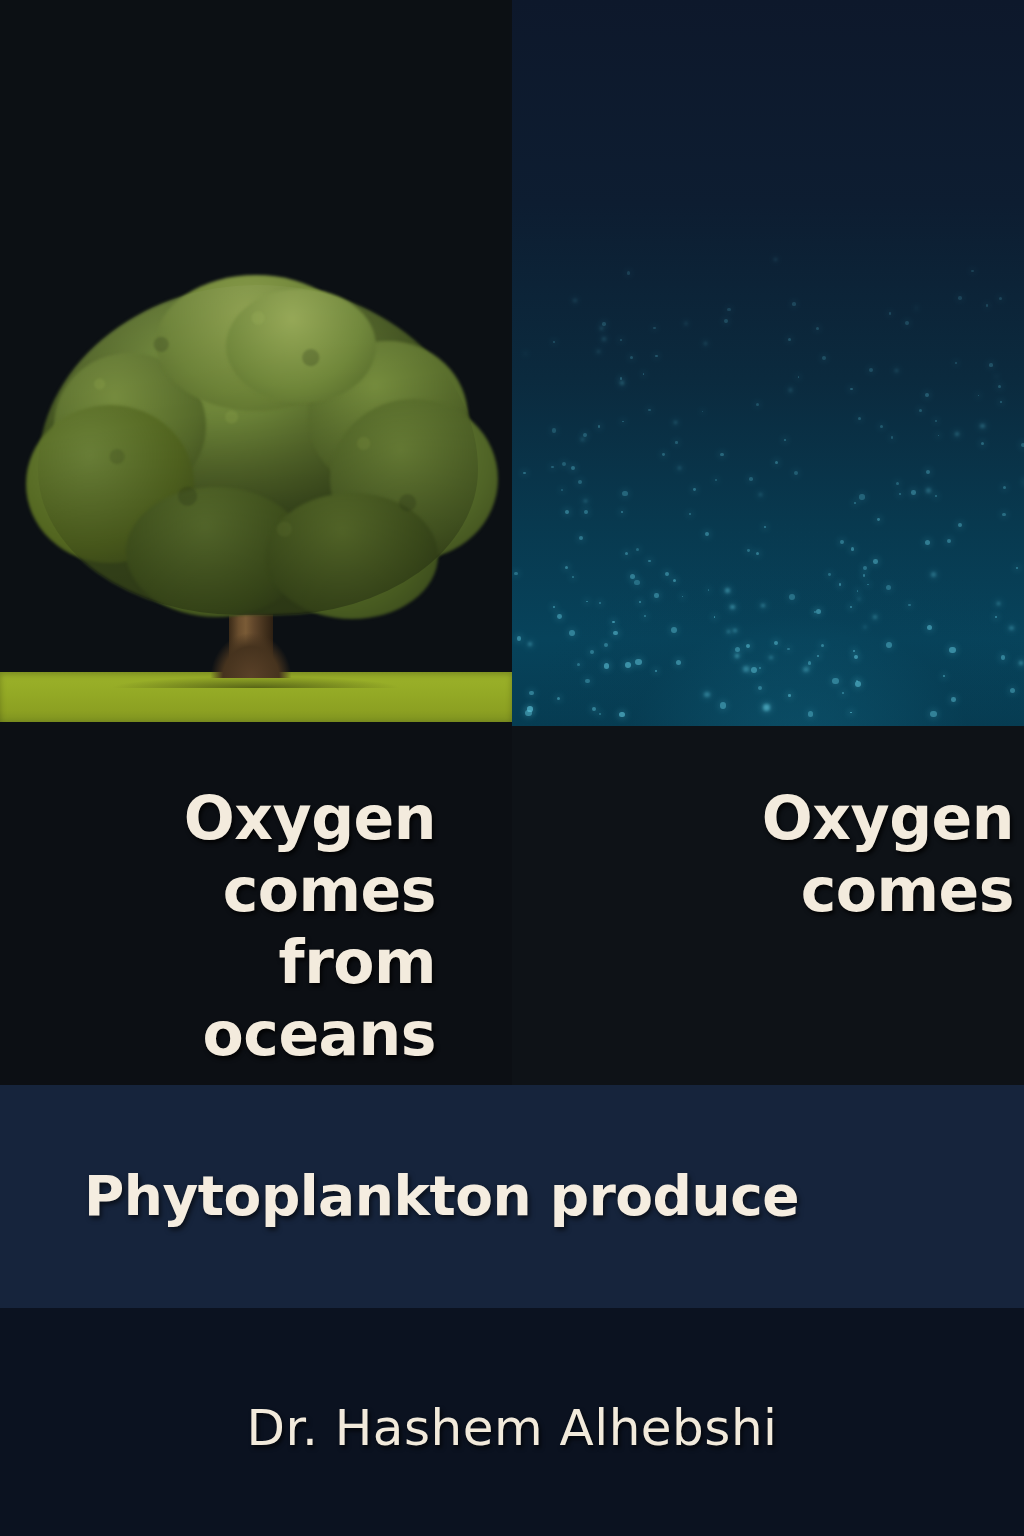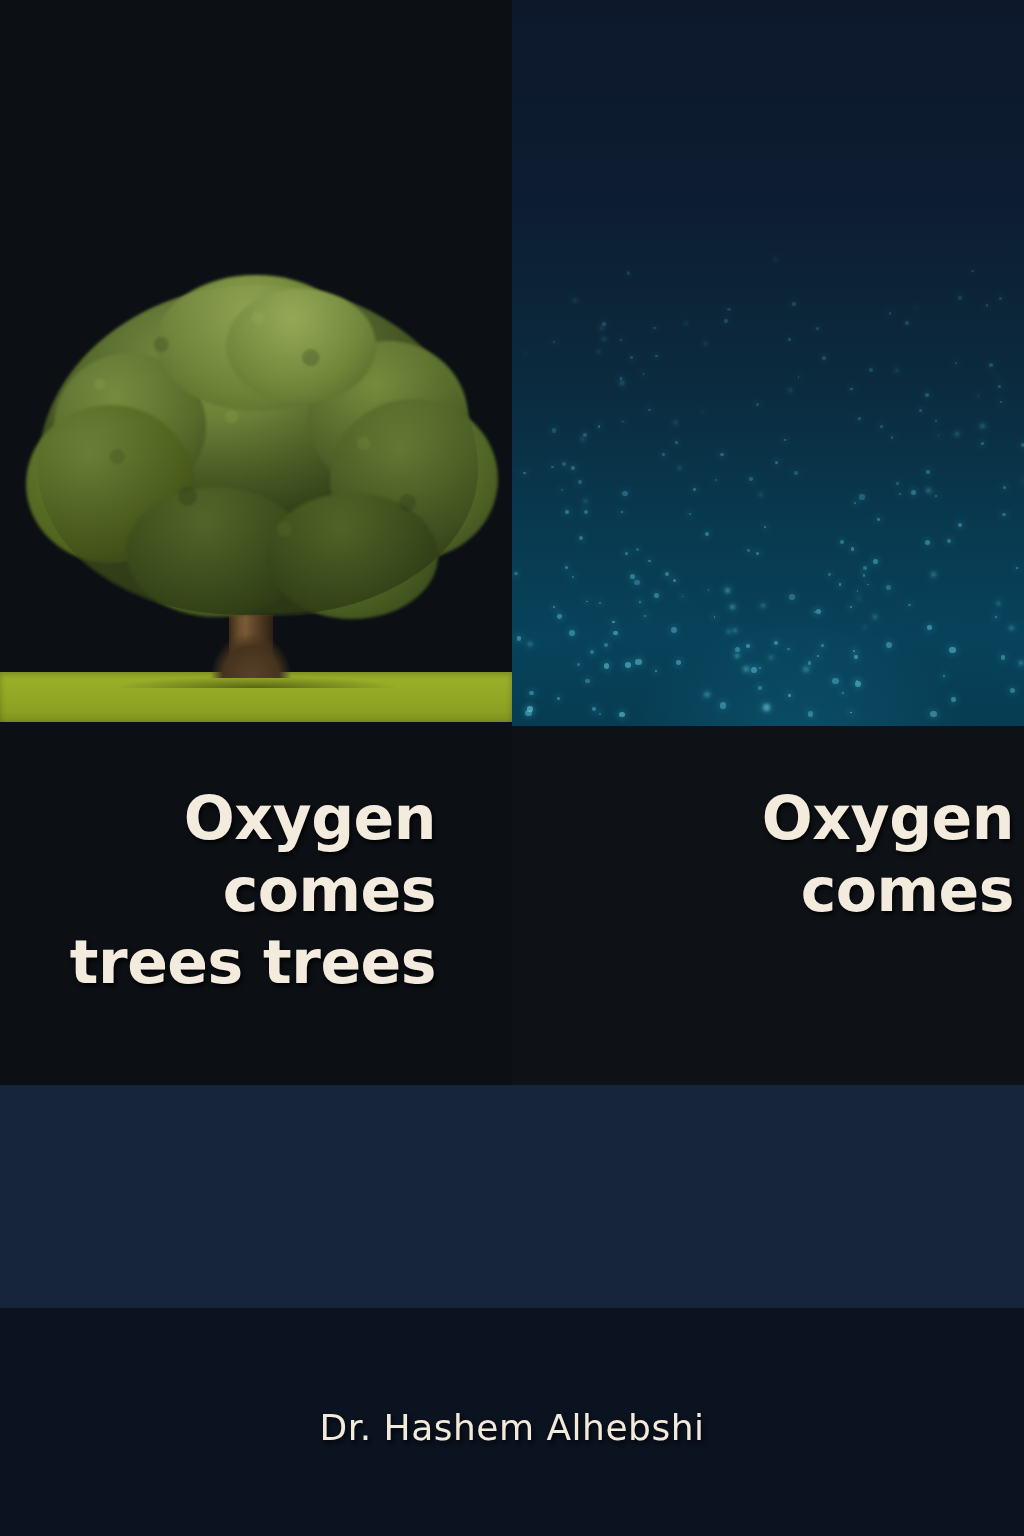--- a/index.html
+++ b/index.html
@@ -289,21 +289,21 @@
     position: absolute;
     left: 0; top: 1308px;
     width: 1024px;
     height: 228px;
     background: #0B1220;
     display: flex;
     align-items: center;
     justify-content: center;
   }
   .footer-name {
-    font-size: 36px;
+    font-size: 50px;
     line-height: 1;
     font-weight: 400;
     color: #F2EADB;
     font-family: "DejaVu Sans", sans-serif;
     text-shadow: 2px 3px 4px rgba(0,0,0,0.7);
     letter-spacing: 0.5px;
     margin-top: 12px;
   }
 </style>
 </head>
@@ -550,34 +550,35 @@
           <div class="pk" style="left: 69.2px; top: 438.2px; width: 3.2px; height: 3.2px; opacity: 0.28; filter: blur(1.4px);"></div>
         </div>
     </div>
   </div>
 
   <div class="compare">
     <div class="compare-half compare-left">
       <div class="compare-text compare-text-left">
         <div>Oxygen</div>
         <div>comes</div>
-        <div>trees trees</div>
+        <div>from oceans</div>
       </div>
     </div>
     <div class="compare-half compare-right">
       <div class="compare-text compare-text-right">
         <div>Oxygen</div>
         <div>comes</div>
       </div>
     </div>
   </div>
 
 
   <div class="fact-banner">
     <div class="fact-banner-inner">
+      <div class="fact-line">Phytoplankton produce</div>
     </div>
   </div>
 
   <div class="footer">
     <div class="footer-name">Dr. Hashem Alhebshi</div>
   </div>
 
 </div>
 
 </body></html>

